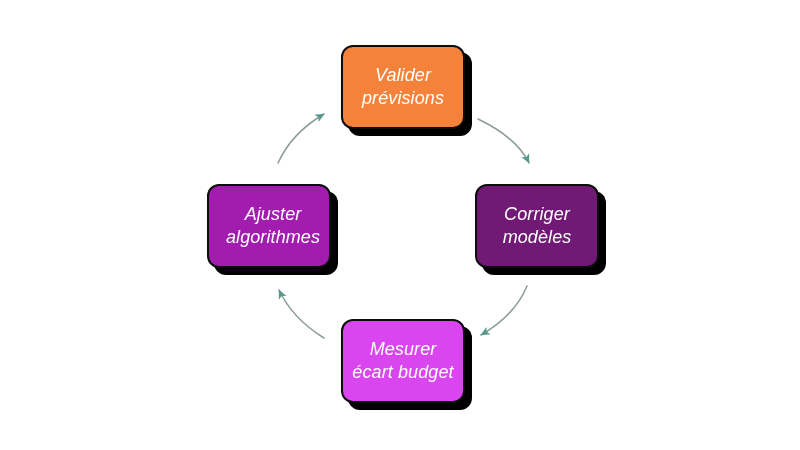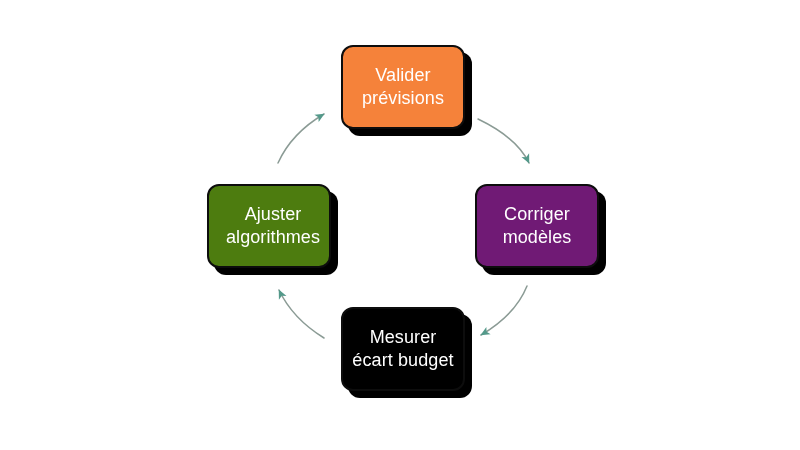--- a/index.html
+++ b/index.html
@@ -33,20 +33,21 @@
     border: 2px solid #0d0d0d;
     border-radius: 12px;
     display: flex;
     align-items: center;
     justify-content: center;
     text-align: center;
     color: #ffffff;
     box-shadow: 7px 7px 0 0 #000000;
     line-height: 1.28;
     letter-spacing: 0.1px;
+    font-style: italic;
   }
   .node-label {
     display: block;
     padding: 0 8px;
     white-space: pre-line;
     font-size: 18px;
     font-weight: 400;
   }
   #node-valider {
     left: 341px;
@@ -57,31 +58,31 @@
   }
   #node-corriger {
     left: 475px;
     top: 184px;
     width: 124px;
     height: 84px;
     background: #701a75;
   }
   #node-mesurer {
     left: 341px;
-    top: 307px;
+    top: 319px;
     width: 124px;
     height: 84px;
-    background: #000000;
+    background: #d946ef;
   }
   #node-ajuster {
     left: 207px;
     top: 184px;
     width: 124px;
     height: 84px;
-    background: #4d7c0f;
+    background: #a21caf;
     padding-left: 8px;
   }
 </style>
 </head>
 <body>
 
 <div id="canvas">
 
   <svg id="arrow-layer" viewBox="0 0 800 450">
     <defs>

